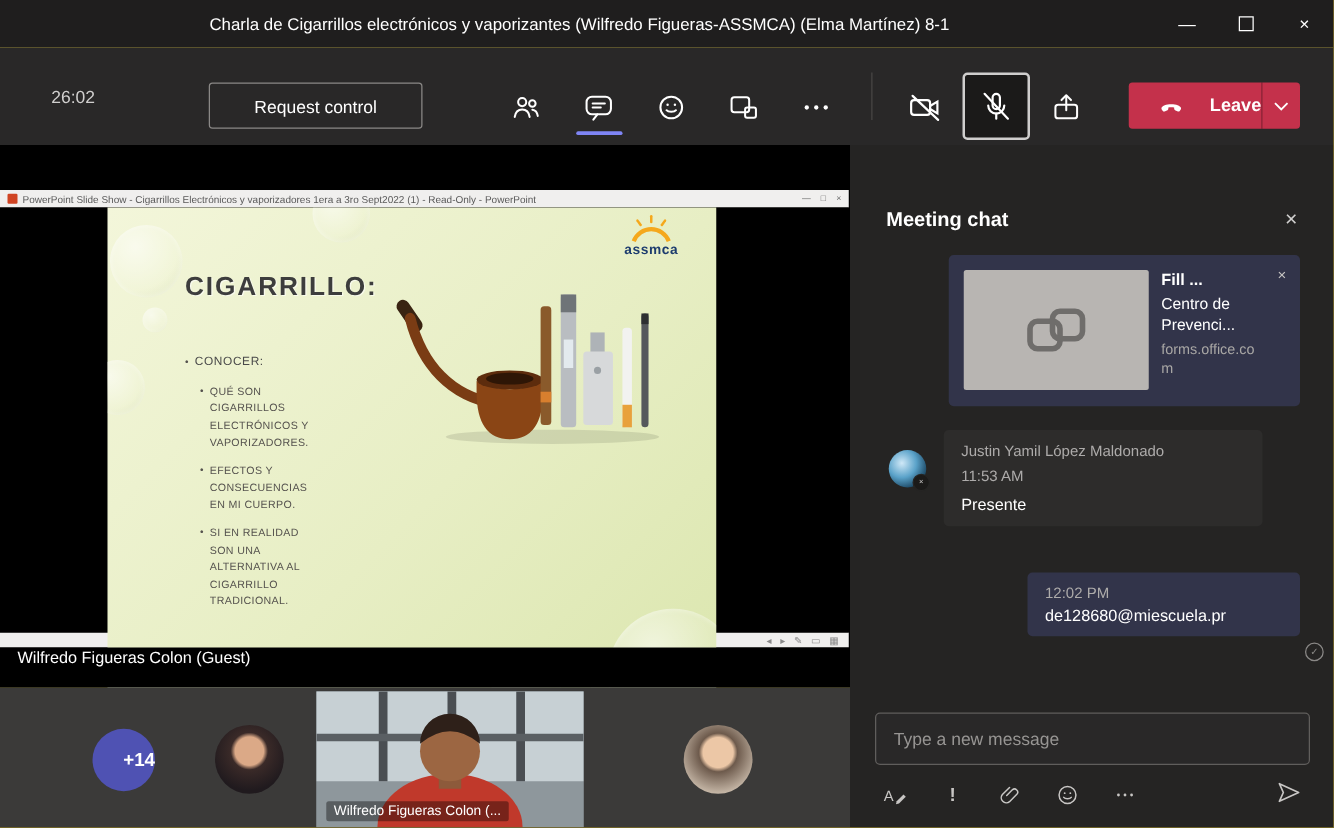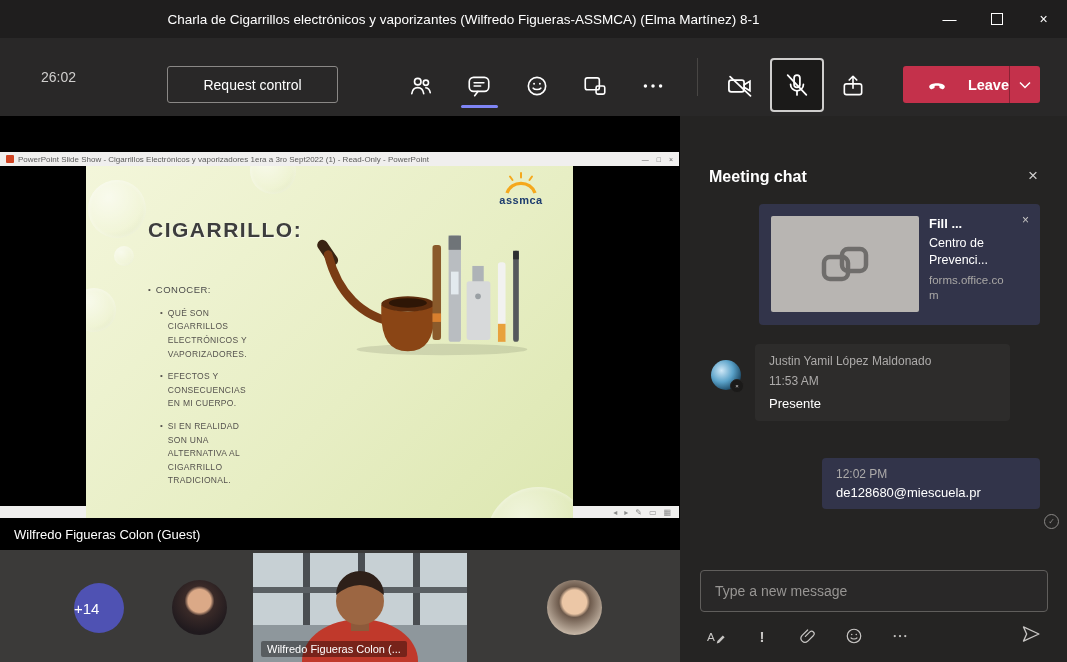--- a/index.html
+++ b/index.html
@@ -55,27 +55,27 @@
   .slide-bullets{position:absolute;left:62px;top:118px;width:120px;color:#55524e;}
   .bullet-row{display:flex;gap:5px;}
   .bullet-row .mark{font-size:8px;line-height:1.6;}
   .bullet-head{font-size:9.5px;letter-spacing:.5px;color:#4a4a4a;}
   .sub-bullets{margin-top:10px;margin-left:12px;}
   .sub-bullets .bullet-row{margin-bottom:9px;width:96px;}
   .sub-bullets .txt{font-size:8.5px;line-height:1.6;letter-spacing:.3px;}
   .slide-devices{position:absolute;right:36px;top:62px;}
 
   .presenter-bar{position:absolute;left:0;top:402px;width:680px;height:32px;background:#000;
-       display:flex;align-items:center;}
+       display:flex;align-items:flex-start;}
   .presenter-bar span{margin-left:14px;font-size:13px;color:#fff;}
 
   
   .strip{position:absolute;left:0;top:550px;width:680px;height:112px;background:#3b3a39;}
   .overflow-badge{position:absolute;left:74px;top:33px;width:50px;height:50px;border-radius:50%;background:#4f52b3;
-       display:flex;align-items:center;justify-content:flex-start;font-size:15px;font-weight:400;color:#fff;}
+       display:flex;align-items:center;justify-content:flex-end;font-size:15px;font-weight:700;color:#fff;}
   .p-avatar{position:absolute;width:55px;height:55px;border-radius:50%;}
   .p-avatar.a1{left:172px;top:30px;background:radial-gradient(circle at 50% 38%,#dba987 26%,#3a2a28 34%,#201a1e 72%);}
   .p-avatar.a2{left:547px;top:30px;background:radial-gradient(circle at 50% 40%,#ecc7a6 28%,#6d5a4c 36%,#c3b4a4 75%);}
   .video-tile{position:absolute;left:253px;top:3px;width:214px;height:109px;background:#7d8488;overflow:hidden;}
   .video-name{position:absolute;left:8px;bottom:5px;font-size:11px;color:#fff;background:rgba(0,0,0,.38);
        padding:2px 6px;border-radius:2px;white-space:nowrap;}
 
   
   .chat{position:absolute;left:680px;top:116px;width:387px;height:546px;background:#252423;}
   .chat-header{position:absolute;left:29px;top:52px;font-size:16px;font-weight:700;color:#fff;}

